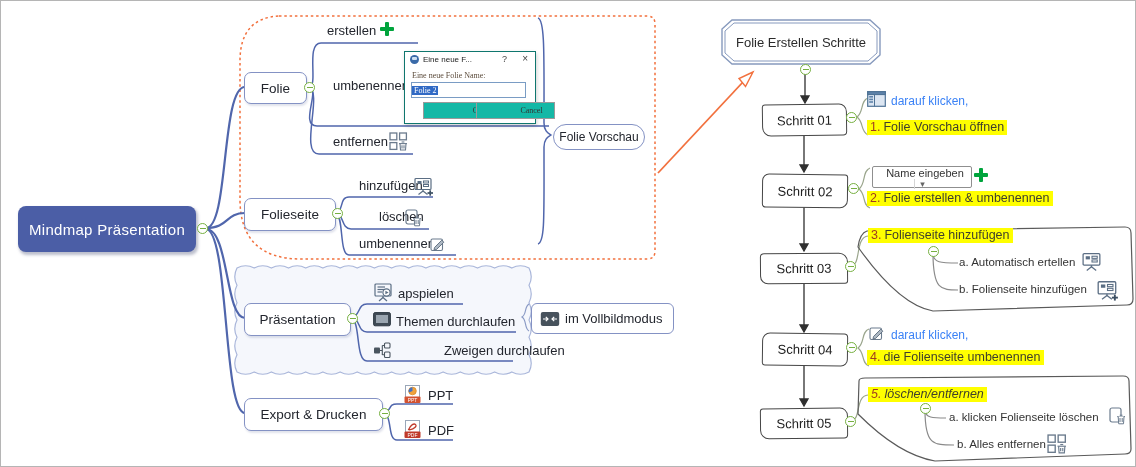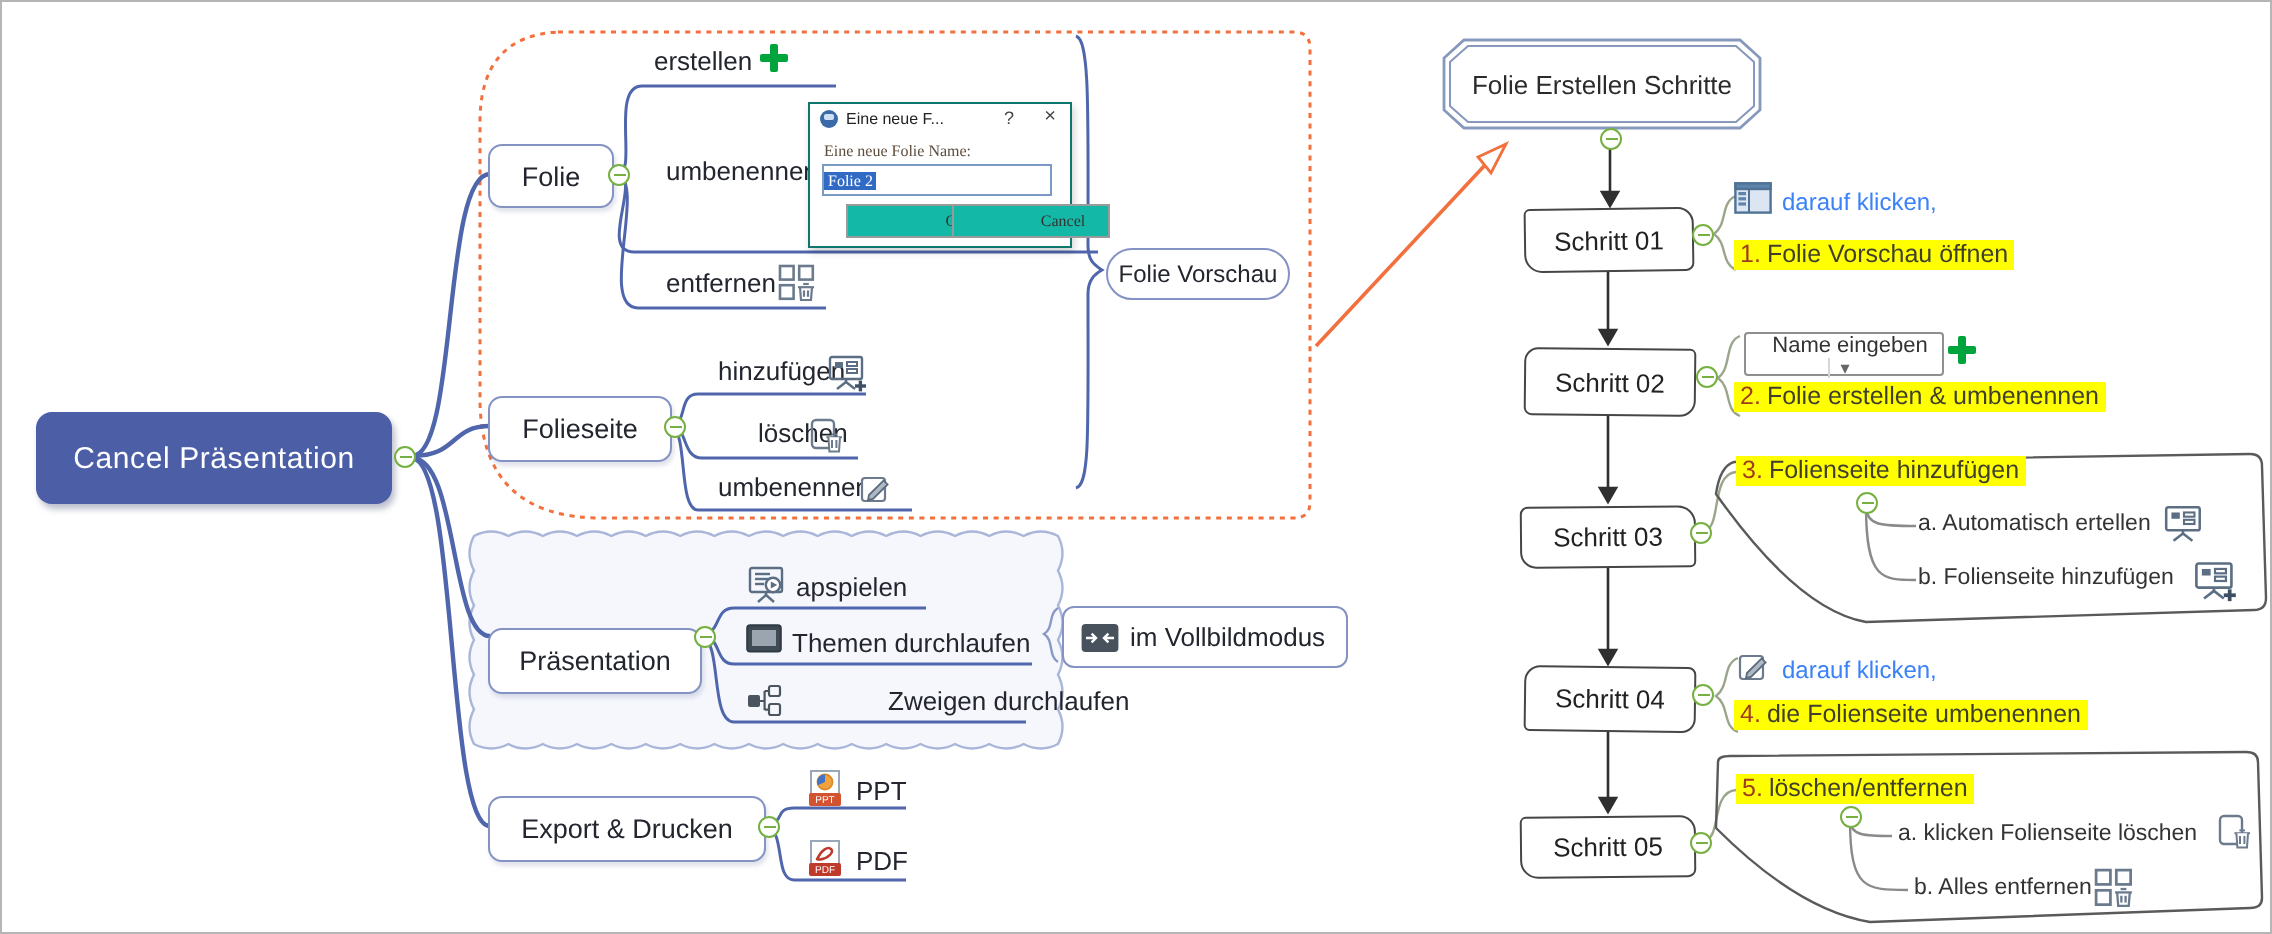--- a/index.html
+++ b/index.html
@@ -118,21 +118,21 @@
       <path d="M858,380 Q858,377 864,377 L1122,375 Q1128,375 1128,380 L1130,448 Q1130,453 1124,453 L934,460 Q898,454 857,413 L858,380 Z"></path>
     </g>
 
     <g fill="#fff" stroke="#8699bd">
       <polygon points="731,19 869,19 879,28 879,54 869,63 731,63 721,54 721,28" stroke-width="1.4"></polygon>
       <polygon points="733,22 867,22 876,30 876,52 867,60 733,60 724,52 724,30" fill="none" stroke-width="1"></polygon>
     </g>
   </svg>
 
   <div class="topic root" style="left:17px;top:205px;width:178px;height:46px;">
-      <span>Cancel Präsentation</span>
+      <span>Mindmap Präsentation</span>
     </div>
   <div class="minus" style="left:196px;top:222px;"></div>
 
   <div class="topic" style="left:243px;top:71px;width:61px;height:30px;">
       <span>Folie</span>
     </div>
   <div class="minus" style="left:303px;top:81px;"></div>
 
   <span class="lbl" style="left:326px;top:22px;">erstellen</span>
   <span class="plus" style="left:379px;top:21px;"></span>
@@ -211,21 +211,21 @@
   <span class="abs" style="left:429px;top:235px;">
     <svg width="16" height="16" viewBox="0 0 16 16">
       <rect x="1" y="3" width="11.5" height="11.5" rx="1.5" fill="#fff" stroke="#6b7b8d" stroke-width="1.1"></rect>
       <path d="M4.5 11.5 L11.8 4.2 L13.8 6.2 L6.5 13.5 L4 14 Z" fill="#aeb9c4" stroke="#5b6b7d" stroke-width="0.9"></path>
     </svg></span>
 
   <div class="topic pill" style="left:552px;top:123px;width:90px;height:24px;">
       <span>Folie Vorschau</span>
     </div>
 
-  <div class="topic" style="left:243px;top:302px;width:105px;height:31px;margin-top:11px;">
+  <div class="topic" style="left:243px;top:302px;width:105px;height:31px;">
       <span>Präsentation</span>
     </div>
   <div class="minus" style="left:346px;top:312px;"></div>
 
   <span class="abs" style="left:372px;top:281px;">
     <svg width="21" height="21" viewBox="0 0 21 21" fill="none" stroke="#5b6e84" stroke-width="1.2">
       <rect x="2" y="2" width="16" height="12" rx="1"></rect>
         <line x1="4.5" y1="5" x2="12" y2="5"></line>
         <line x1="4.5" y1="7.5" x2="12" y2="7.5"></line>
       <line x1="4.5" y1="10" x2="9" y2="10"></line>
@@ -370,21 +370,21 @@
     </svg></span>
   <span class="note" style="left:890px;top:327px;">darauf klicken,</span>
   <div class="hl" style="left:866px;top:349px;">
     <span class="num">4.</span><span>die Folienseite umbenennen</span>
   </div>
 
   <div class="step" style="left:759px;top:407px;width:86px;height:29px;border-radius:3px 8px 4px 9px;transform:rotate(-0.6deg);">
       <span>Schritt 05</span>
     </div>
   <div class="minus" style="left:844px;top:415px;"></div>
-  <div class="hl" style="left:867px;top:386px;">
+  <div class="hl" style="left:867px;top:386px;font-style:italic;">
     <span class="num">5.</span><span>löschen/entfernen</span>
   </div>
   <div class="minus" style="left:919px;top:402px;"></div>
   <span class="item" style="left:948px;top:410px;">a. klicken Folienseite löschen</span>
   <span class="abs" style="left:1108px;top:406px;">
     <svg width="17" height="18" viewBox="0 0 17 18" fill="none" stroke="#6b7b8d" stroke-width="1.2">
       <rect x="1" y="1" width="11" height="14" rx="2"></rect>
       <g stroke-width="1">
           <line x1="8.2" y1="9.6" x2="16" y2="9.6"></line>
           <line x1="10.7" y1="8.2" x2="13.5" y2="8.2"></line>

